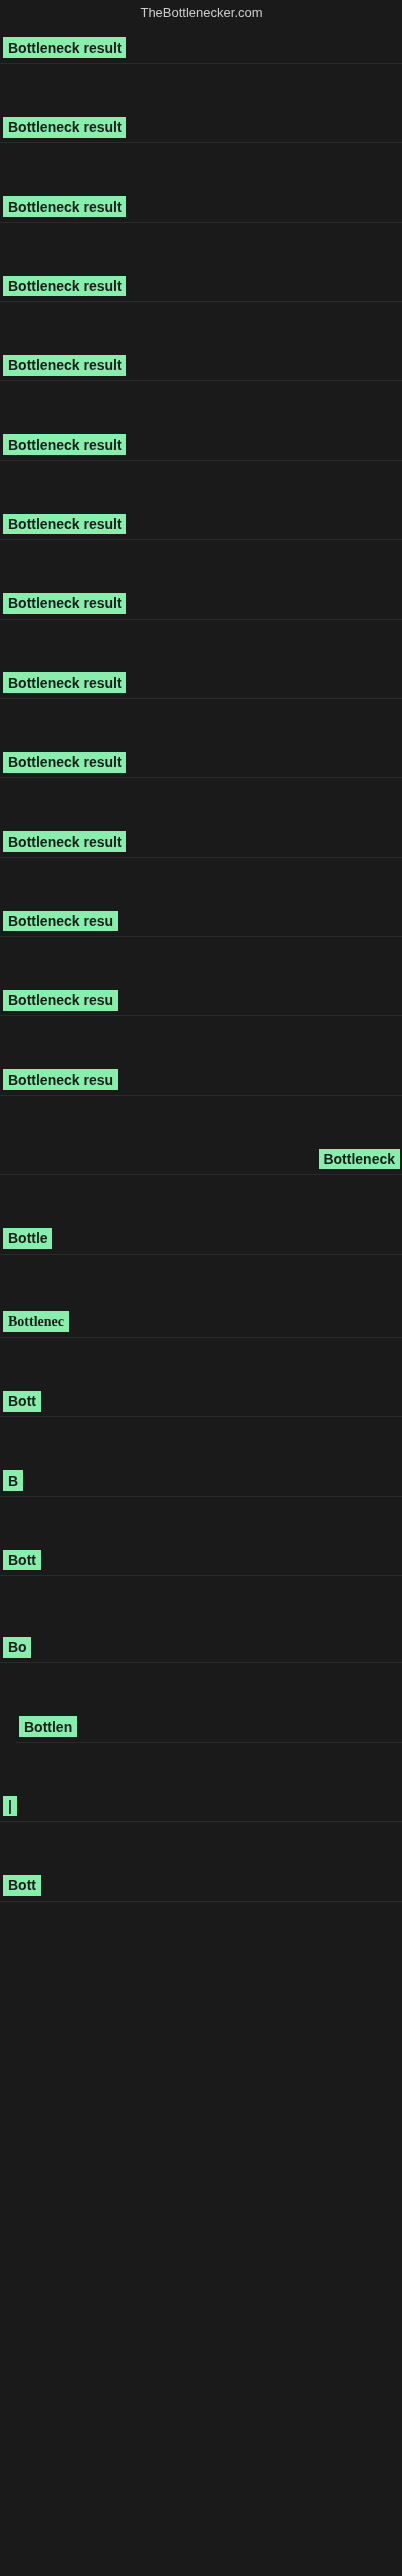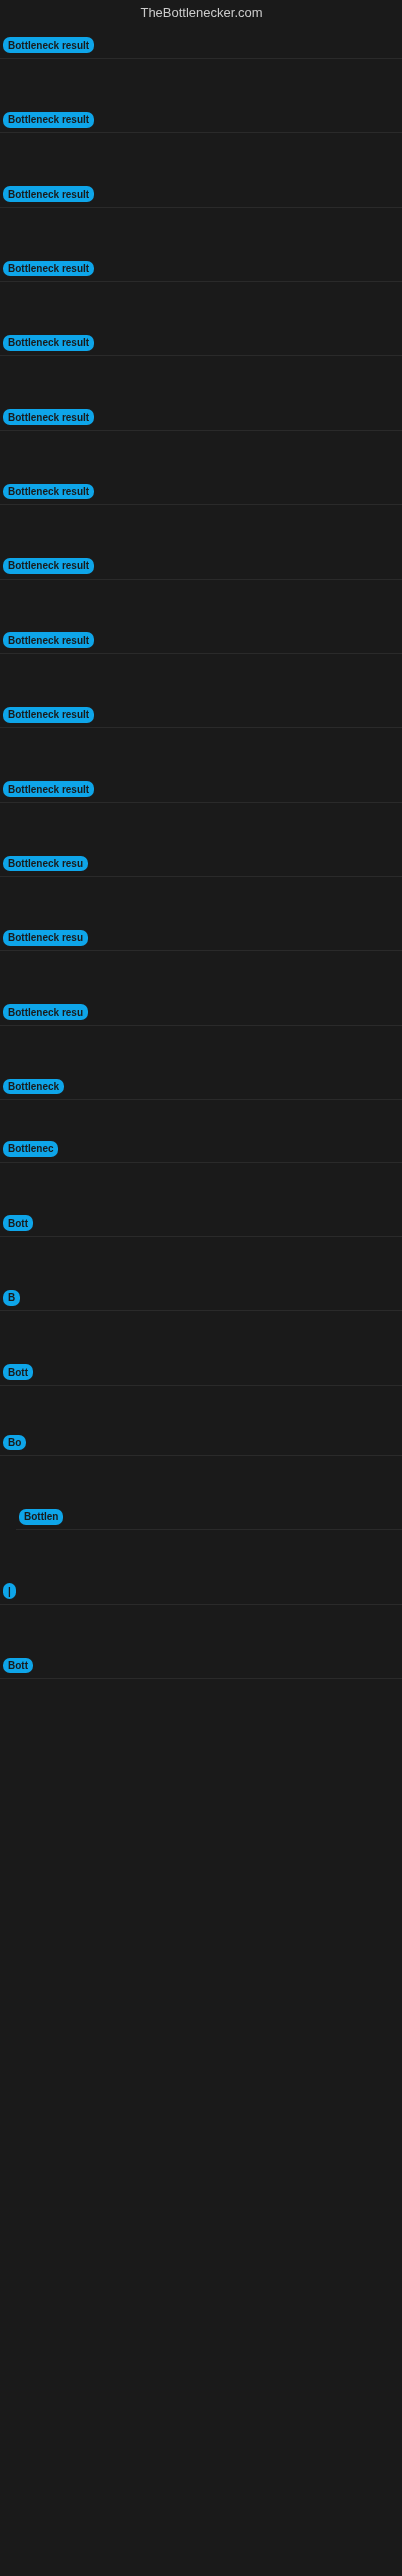--- a/index.html
+++ b/index.html
@@ -19,26 +19,26 @@
     .site-title {
       text-align: center;
       color: #cccccc;
       font-size: 13px;
       padding: 4.8px 0;
       background-color: #1a1a1a;
     }
 
     .bottleneck-badge {
       display: inline-block;
-      background-color: #0ea5e9;
+      background-color: #86efac;
       color: #1a1a1a;
-      font-size: 10px;
+      font-size: 14px;
       font-weight: bold;
       padding: 2.4px 4.8px;
-      border-radius: 7px;
+      border-radius: 0;
       white-space: nowrap;
       overflow: hidden;
     }
 
     .row {
       padding: 4.8px 3.2px;
       display: flex;
       align-items: center;
     }
 
@@ -87,36 +87,39 @@
     </div>
     <div class="row row-line" style="margin-top: 48px;">
       <span class="bottleneck-badge">Bottleneck resu</span>
     </div>
     <div class="row row-line" style="margin-top: 48px;">
       <span class="bottleneck-badge">Bottleneck resu</span>
     </div>
     <div class="row row-line" style="margin-top: 48px;">
       <span class="bottleneck-badge">Bottleneck resu</span>
     </div>
-    <div class="row row-line" style="margin-top: 48px;">
+    <div class="row row-line" style="margin-top: 48px; justify-content: flex-end;">
       <span class="bottleneck-badge">Bottleneck</span>
     </div>
-    <div class="row row-line" style="margin-top: 36px;">
+    <div class="row row-line" style="margin-top: 48px;">
+      <span class="bottleneck-badge">Bottle</span>
+    </div>
+    <div class="row row-line" style="margin-top: 52px; font-family: Liberation Serif, serif;">
       <span class="bottleneck-badge">Bottlenec</span>
     </div>
     <div class="row row-line" style="margin-top: 48px;">
       <span class="bottleneck-badge">Bott</span>
     </div>
     <div class="row row-line" style="margin-top: 48px;">
       <span class="bottleneck-badge">B</span>
     </div>
     <div class="row row-line" style="margin-top: 48px;">
       <span class="bottleneck-badge">Bott</span>
     </div>
-    <div class="row row-line" style="margin-top: 44px;">
+    <div class="row row-line" style="margin-top: 56px;">
       <span class="bottleneck-badge">Bo</span>
     </div>
     <div class="row row-line" style="margin-top: 48px; margin-left: 16px;">
       <span class="bottleneck-badge">Bottlen</span>
     </div>
     <div class="row row-line" style="margin-top: 48px;">
       <span class="bottleneck-badge">|</span>
     </div>
     <div class="row row-line" style="margin-top: 48px;">
       <span class="bottleneck-badge">Bott</span>

